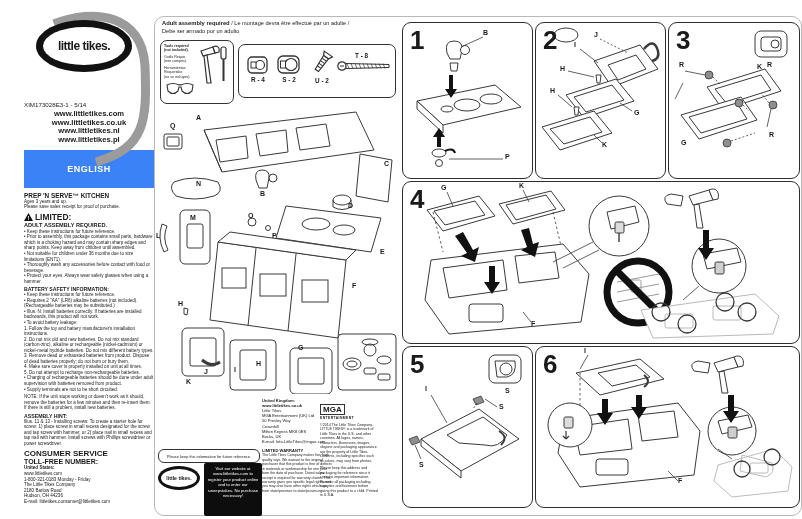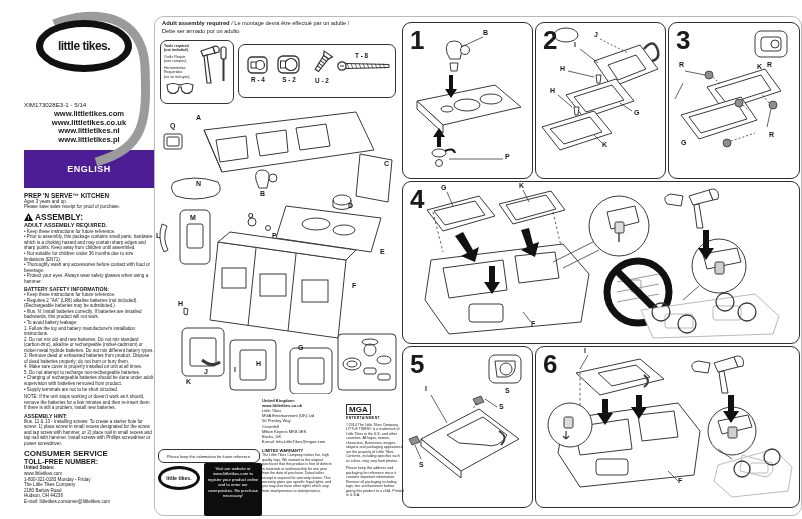--- a/index.html
+++ b/index.html
@@ -12,21 +12,21 @@
   .logo-wrap{position:relative;height:92px;}
   .swoosh{position:absolute;left:0;top:0;}
   .lt-oval{position:absolute;left:12px;top:12px;width:96px;height:52px;background:#111;
            border-radius:50%/50%;display:flex;align-items:center;justify-content:center;}
   .lt-oval-inner{width:82px;height:38px;background:#fff;border-radius:50%/50%;
            display:flex;align-items:center;justify-content:center;}
   .lt-oval-inner span{font-weight:bold;font-size:12px;letter-spacing:-0.5px;}
   .model{font-size:17px;font-weight:bold;letter-spacing:0.5px;text-align:left;}
   .partcode{font-size:6.2px;margin-top:1px;}
   .webs{font-size:7.6px;font-weight:bold;text-align:center;line-height:1.15;margin-top:2px;}
-  .banner{background:#4c1d95;color:#fff;font-weight:bold;font-size:9px;text-align:center;
+  .banner{background:#3b82f6;color:#fff;font-weight:bold;font-size:9px;text-align:center;
           padding:14px 0;margin-top:5px;letter-spacing:0.5px;}
   .h1{font-size:6.4px;font-weight:bold;margin-top:4px;}
   .tiny{font-size:4.55px;line-height:1.22;}
   .warnhead{display:flex;align-items:center;gap:2px;margin-top:2px;}
   .warnhead .wt{font-size:8.4px;font-weight:bold;}
   .bold{font-weight:bold;}
   .sechead{font-size:5.2px;font-weight:bold;margin-top:2px;}
   .cs-head{font-size:8px;font-weight:bold;margin-top:3px;}
   .cs-sub{font-size:7px;font-weight:bold;}
   
@@ -79,21 +79,21 @@
   </div>
   <div class="banner">ENGLISH</div>
   <div class="h1">PREP 'N SERVE™ KITCHEN</div>
   <div class="tiny">Ages 3 years and up.</div>
   <div class="tiny">Please save sales receipt for proof of purchase.</div>
   <div class="warnhead">
     <svg width="9" height="8" viewBox="0 0 9 8">
       <path d="M4.5,0 L9,8 L0,8 Z" fill="#111"></path>
         <text x="4.5" y="7" font-size="6" fill="#fff" text-anchor="middle" font-weight="bold">!</text>
     </svg>
-    <span class="wt">ASSEMBLY:</span>
+    <span class="wt">LIMITED:</span>
   </div>
   <div class="tiny bold" style="font-size:5.6px;">ADULT ASSEMBLY REQUIRED.</div>
   <div class="tiny">• Keep these instructions for future reference.</div>
   <div class="tiny">• Prior to assembly, this package contains small parts; hardware which is a choking hazard and may contain sharp edges and sharp points. Keep away from children until assembled.</div>
   <div class="tiny">• Not suitable for children under 36 months due to size limitations (EN71).</div>
   <div class="tiny">• Thoroughly wash any accessories before contact with food or beverage.</div>
   <div class="tiny">• Protect your eyes. Always wear safety glasses when using a hammer.</div>
   <div class="sechead">BATTERY SAFETY INFORMATION:</div>
   <div class="tiny">• Keep these instructions for future reference.</div>
   <div class="tiny">• Requires 2 "AA" (LR6) alkaline batteries (not included). (Rechargeable batteries may be substituted.)</div>
@@ -552,20 +552,20 @@
   <div class="f-tiny">MGA Entertainment (UK) Ltd</div>
   <div class="f-tiny">50 Presley Way</div>
   <div class="f-tiny">Crownhill</div>
   <div class="f-tiny">Milton Keynes MK8 0ES</div>
   <div class="f-tiny">Bucks, UK</div>
   <div class="f-tiny">E-mail: Info.LittleTikes@mgae.com</div>
   <div class="f-tiny bold" style="margin-top:4px;">LIMITED WARRANTY</div>
   <div class="f-micro">The Little Tikes Company makes fun, high quality toys. We warrant to the original purchaser that this product is free of defects in materials or workmanship for one year from the date of purchase. Dated sales receipt is required for warranty claims. This warranty gives you specific legal rights, and you may also have other rights which vary from state/province to state/province.</div>
 </div>
 
-<div class="abs" style="left:346px;top:398px;width:58px;">
+<div class="abs" style="left:320px;top:398px;width:58px;">
   <div>
     <span class="mga-mark">MGA</span>
     <div class="mga-sub">ENTERTAINMENT</div>
   </div>
   <div class="f-micro" style="margin-top:3px;">©2014 The Little Tikes Company. LITTLE TIKES® is a trademark of Little Tikes in the U.S. and other countries. All logos, names, characters, likenesses, images, slogans and packaging appearance are the property of Little Tikes. Contents, including specifics such as colors, may vary from photos.</div>
   <div class="f-micro" style="margin-top:3px;">Please keep this address and packaging for reference since it contains important information. Remove all packaging including tags, ties and fasteners before giving this product to a child. Printed in U.S.A.</div>
 </div>
 
 </body></html>

